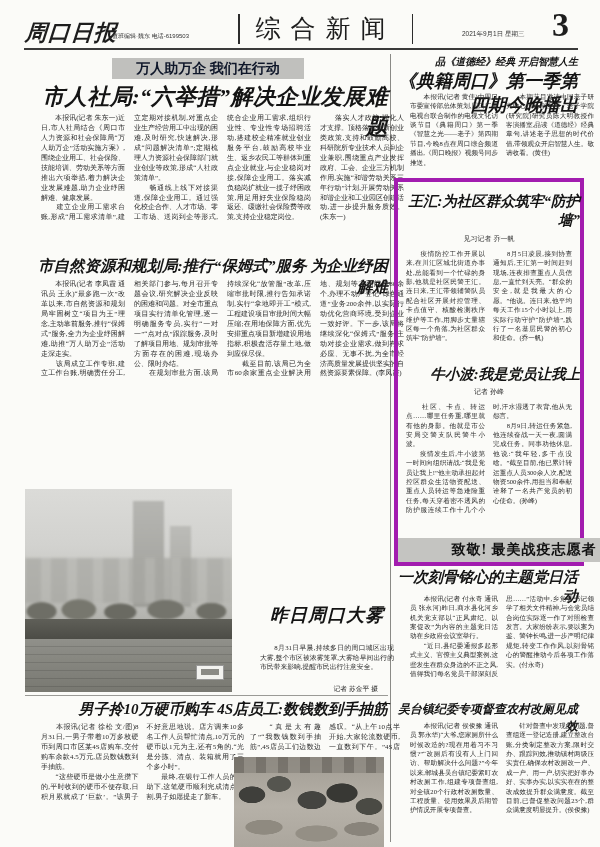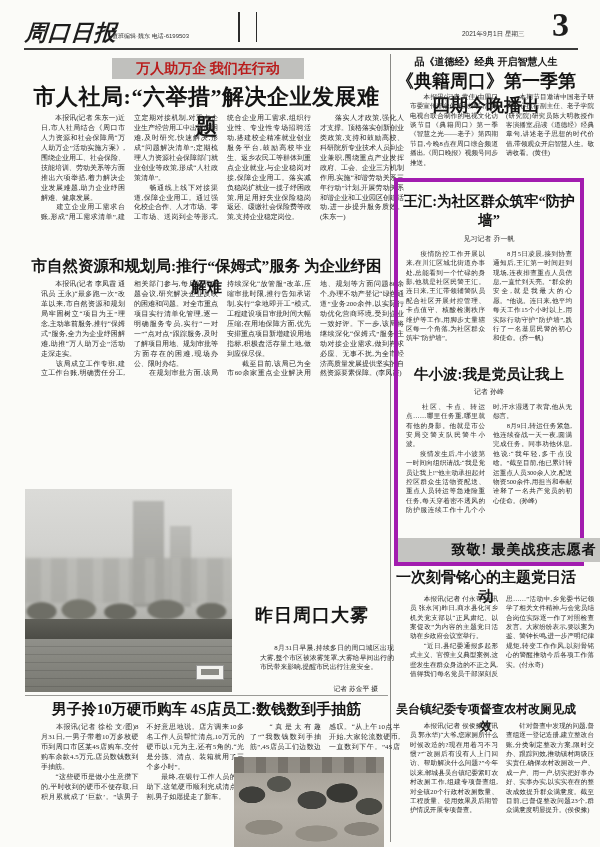--- a/index.html
+++ b/index.html
@@ -1,37 +1,37 @@
 <!DOCTYPE html>
 <html><head>
 <meta charset="utf-8">
 <style>
   html,body{margin:0;padding:0;background:#e7e7e4;}
   .page{position:relative;width:600px;height:847px;margin:0 auto;background:#fbfbf8;
         font-family:"Liberation Serif","DejaVu Serif",serif;color:#1d1d1d;overflow:hidden;}
   .abs{position:absolute;}
   .sans{font-family:"Liberation Sans","DejaVu Sans",sans-serif;}
-  .hl{font-weight:bold;text-align:center;color:#141414;}
+  .hl{font-weight:bold;text-align:right;color:#141414;font-style:italic;}
   .body-text{font-size:7px;line-height:1.42;text-align:justify;color:#2a2a2a;
              white-space:pre-line;overflow:hidden;margin-left:16px;}
   .cols-4{column-count:4;column-gap:9px;}
   .cols-2{column-count:2;column-gap:8px;}
   .rule-h{background:#3a3a3a;height:1px;}
   .rule-v{background:#8a8a86;width:1px;}
   
   .masthead{font-size:22px;font-weight:900;font-style:italic;letter-spacing:1px;transform:skewX(-4deg);}
   .edit-info{font-size:6px;color:#333;}
   .section-wrap{display:flex;align-items:center;gap:16px;}
   .section-bar{width:1.5px;height:30px;background:#2c2c2c;}
   .section-title{font-size:25px;letter-spacing:10px;font-weight:500;}
   .date-line{font-size:6.5px;color:#333;}
   .page-num{font-size:34px;font-weight:900;}
   
   .kicker-box{display:flex;align-items:center;justify-content:center;
-              font-weight:bold;font-size:14px;color:#b91c1c;}
+              font-weight:bold;font-size:14px;color:#0f172a;}
   .banner-box{display:flex;align-items:center;justify-content:center;
               font-weight:bold;font-size:14px;color:#111;letter-spacing:1px;padding-left:45px;}
   .byline{font-size:7px;text-align:center;color:#333;}
   .group-box{border:4px solid #a21caf;}
   
   .photo-fog{background:linear-gradient(180deg,#dbdbd8 0%,#d2d2cf 28%,#c6c6c2 45%,#b5b5b0 62%,#9d9d97 82%,#8d8d86 100%);overflow:hidden;}
   .fog-tower{position:absolute;left:52%;top:6%;width:15%;height:52%;
              background:linear-gradient(180deg,#b6b6b2,#9e9e99);filter:blur(1px);}
   .fog-tower2{position:absolute;left:70%;top:18%;width:10%;height:40%;
               background:linear-gradient(180deg,#bcbcb8,#a3a39e);filter:blur(1.2px);}
@@ -69,20 +69,21 @@
 </head>
 <body>
 
 <div class="page">
 
   <div class="abs masthead" style="left:25px;top:18px;">周口日报</div>
   <div class="abs edit-info sans" style="left:112px;top:32px;">值班编辑·魏东 电话-6199503</div>
 
   <div class="abs section-wrap" style="left:238px;top:12px;">
     <span class="section-bar"></span>
+    <span class="section-title">综合新闻</span>
     <span class="section-bar"></span>
   </div>
 
   <div class="abs date-line sans" style="left:462px;top:30px;">2021年9月1日 星期三</div>
   <div class="abs page-num" style="left:552px;top:6px;">3</div>
 
   <div class="abs rule-h" style="left:24px;top:48px;width:554px;height:1.5px;"></div>
   <div class="abs rule-v" style="left:390px;top:54px;height:788px;"></div>
 
   <div class="abs kicker-box" style="left:112px;top:58px;width:192px;height:21px;background:#c0c0bd;">

